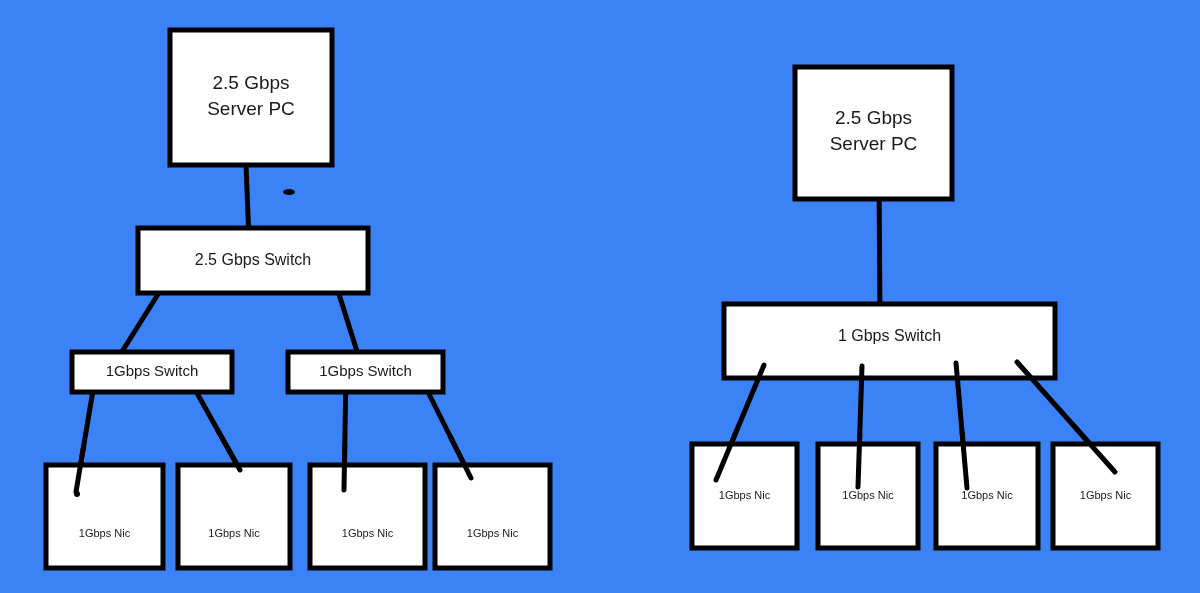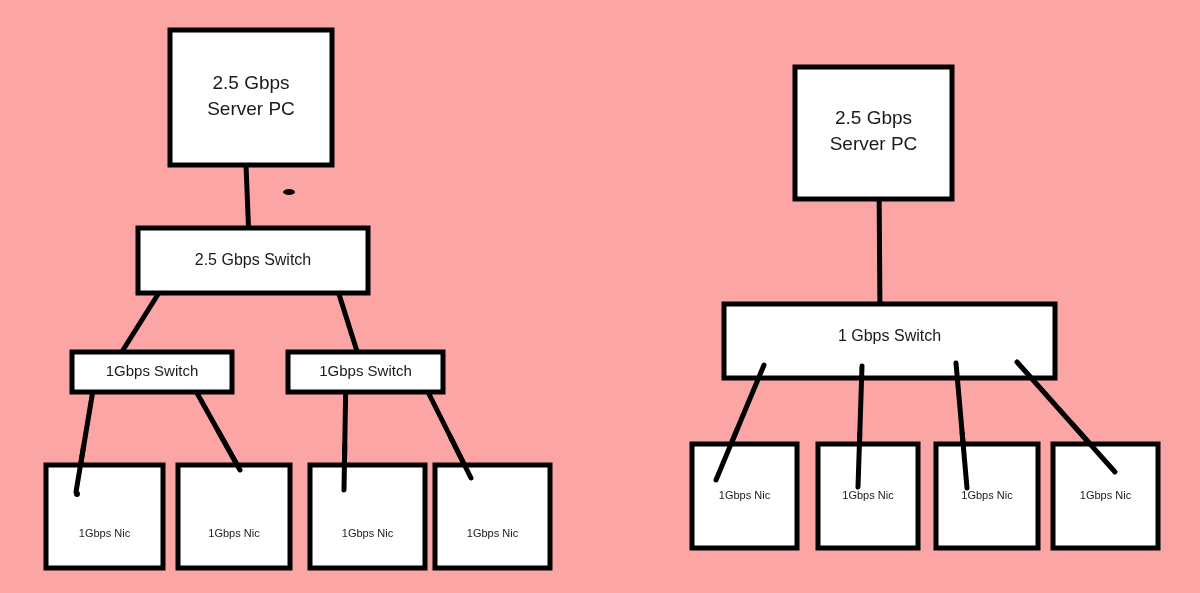--- a/index.html
+++ b/index.html
@@ -10,21 +10,21 @@
   body {
     width: 1200px;
     height: 593px;
     overflow: hidden;
     font-family: "Liberation Sans", sans-serif;
   }
   #canvas {
     position: relative;
     width: 1200px;
     height: 593px;
-    background: #fca5a5;
+    background: #3b82f6;
   }
   svg.diagram {
     position: absolute;
     top: 0;
     left: 0;
     width: 1200px;
     height: 593px;
     display: block;
   }
   .node-box {

